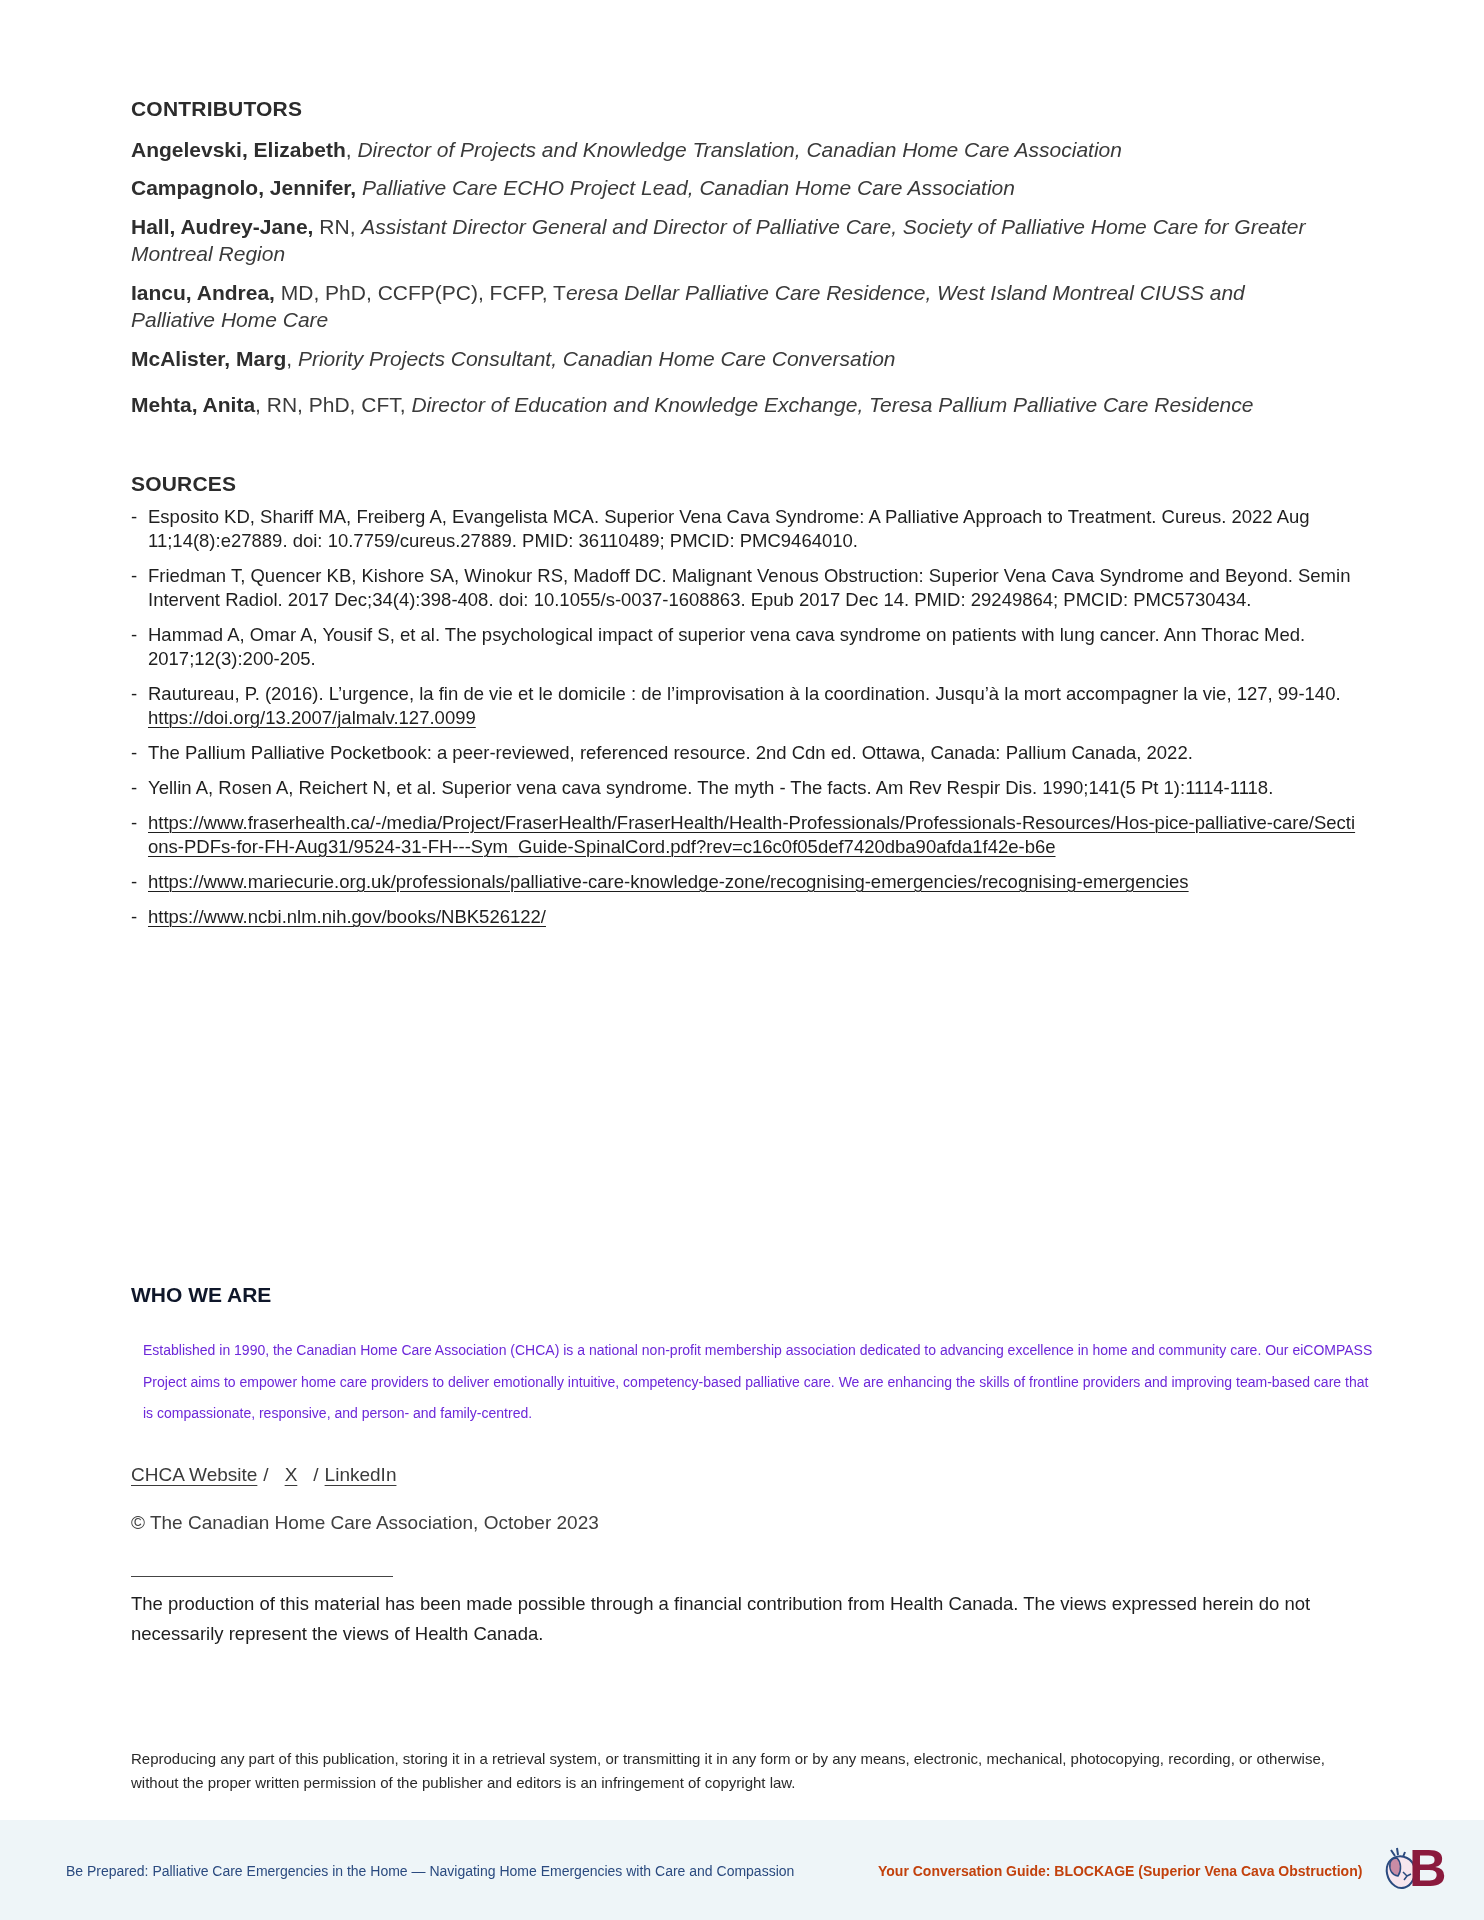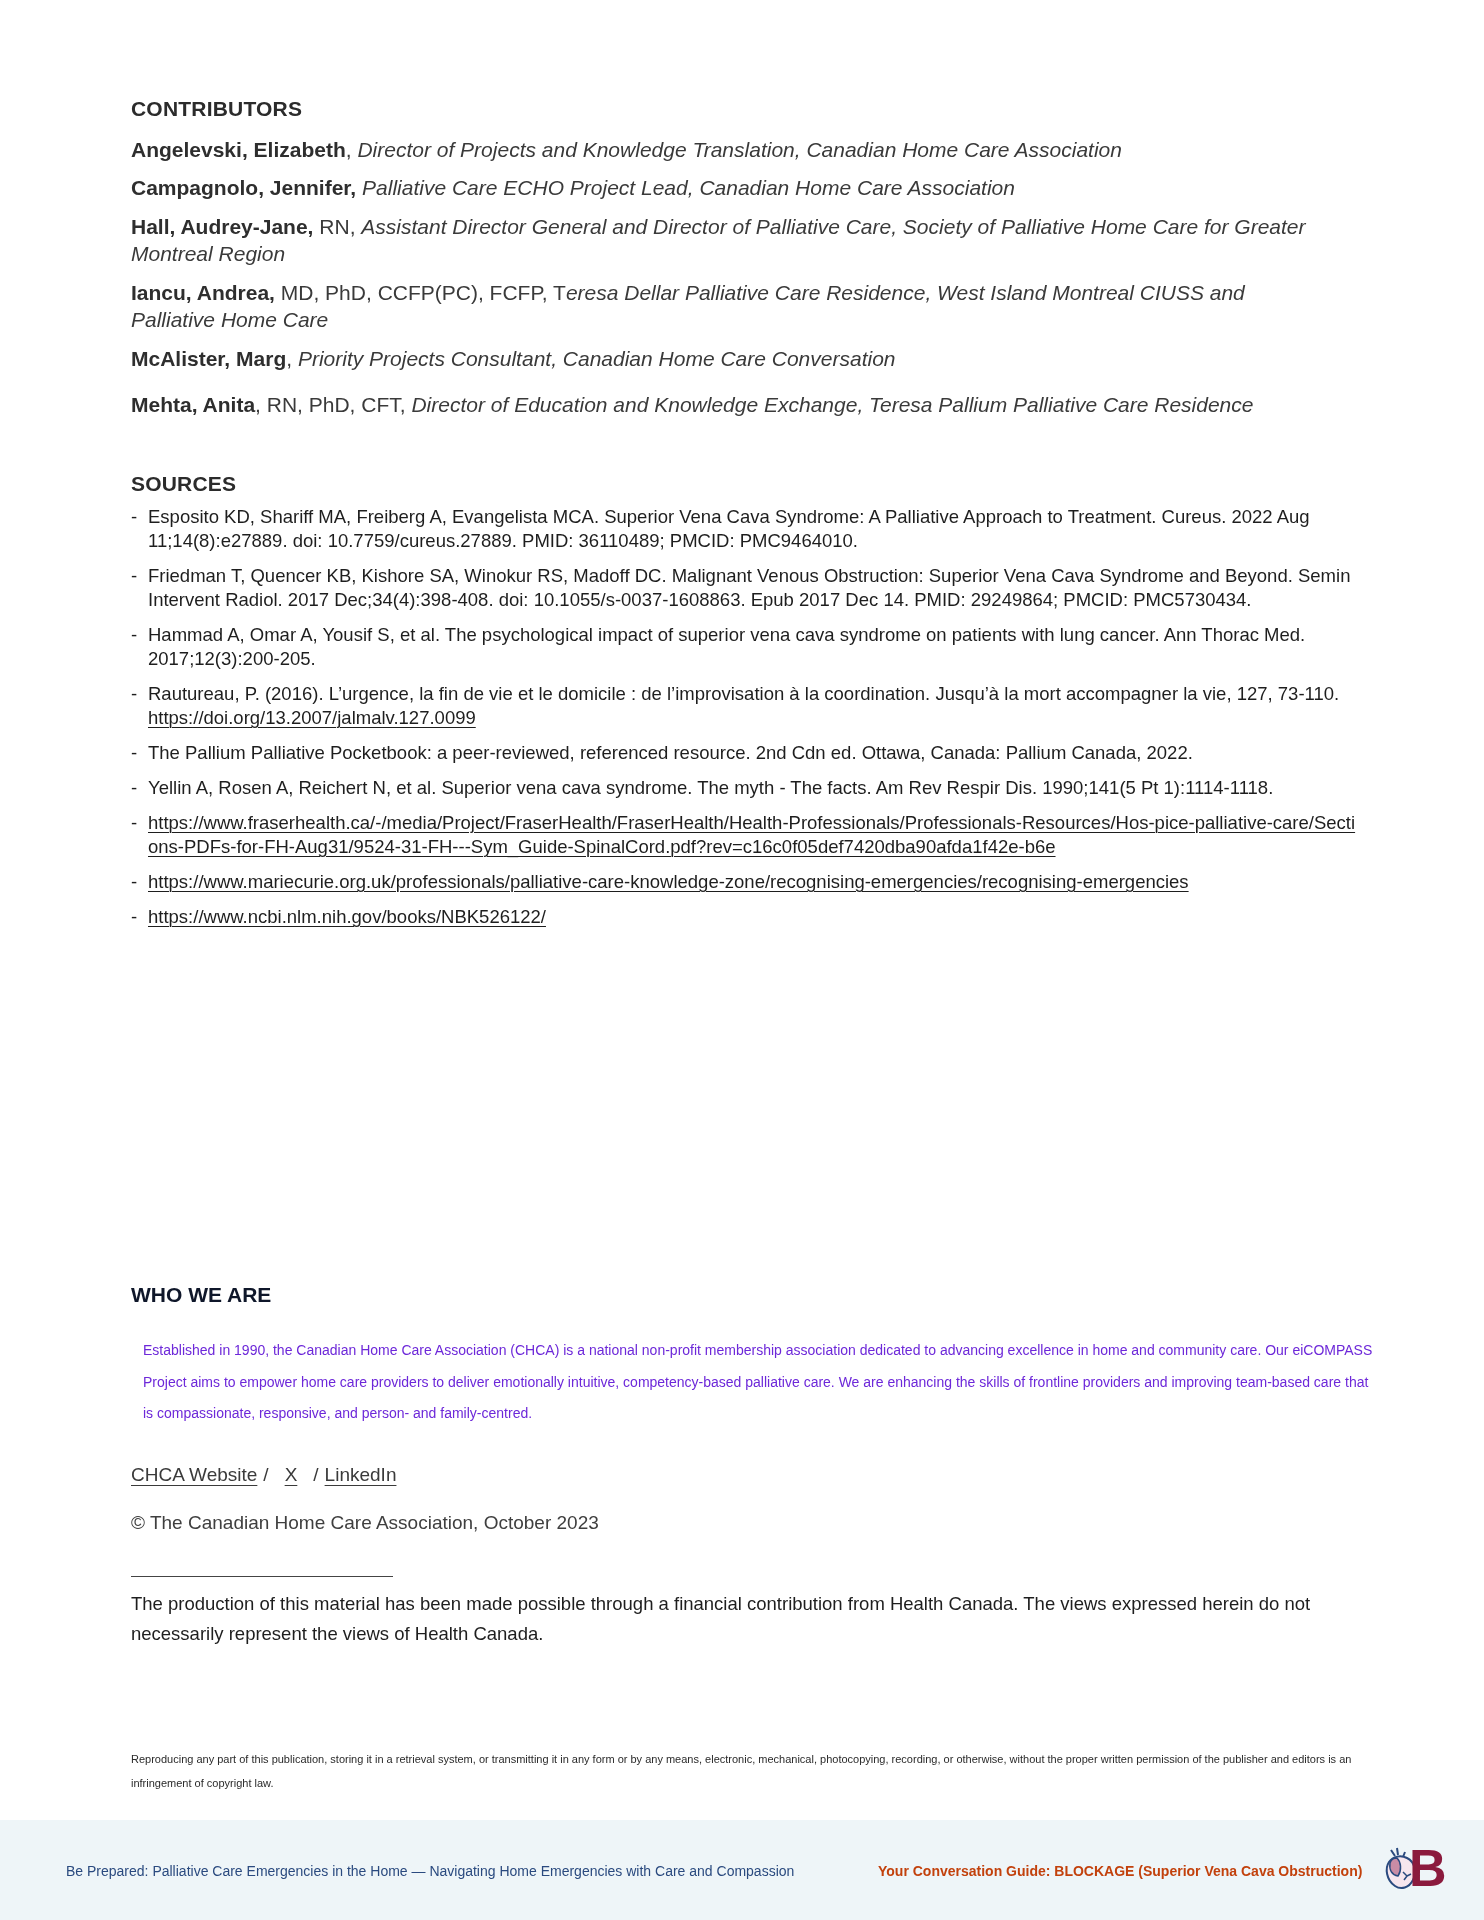--- a/index.html
+++ b/index.html
@@ -38,21 +38,21 @@
   .links a { color: #3a3a3a; text-decoration: underline; text-underline-offset: 4px; }
   .links .sep { margin: 0 6px; }
   .links .x-link { padding: 0 10px; }
 
   .copyright { position: absolute; left: 0; top: 1512px; font-size: 19px; color: #3f3f3f; }
 
   .rule { position: absolute; left: 0; top: 1576px; width: 262px; height: 0; border-top: 1px solid #444; }
 
   .funding { position: absolute; left: 0; top: 1589px; width: 1230px; font-size: 18.5px; line-height: 30px; color: #1e1e1e; margin: 0; }
 
-  .legal { position: absolute; left: 0; top: 1747px; width: 1230px; font-size: 11px; line-height: 24px; color: #2a2a2a; margin: 0; }
+  .legal { position: absolute; left: 0; top: 1747px; width: 1230px; font-size: 15px; line-height: 24px; color: #2a2a2a; margin: 0; }
 
   .footer {
     position: absolute; left: 0; top: 1820px; width: 1484px; height: 124px;
     background: #eef5f8;
   }
   .footer .left { position: absolute; left: 66px; top: 43px; font-size: 14px; color: #2a4a7f; }
   .footer .right { position: absolute; left: 878px; top: 43px; font-size: 14px; color: #c2410c; font-weight: bold; }
   .footer .badge { position: absolute; left: 1383px; top: 24px; width: 70px; height: 50px; }
   .footer .badge .letter {
     position: absolute; left: 26px; top: -4px; font-size: 52px; font-weight: bold; color: #8b1a3d;
@@ -104,21 +104,21 @@
     <li class="src">
       <span class="dash">-</span>
       <span>Friedman T, Quencer KB, Kishore SA, Winokur RS, Madoff DC. Malignant Venous Obstruction: Superior Vena Cava Syndrome and Beyond. Semin Intervent Radiol. 2017 Dec;34(4):398-408. doi: 10.1055/s-0037-1608863. Epub 2017 Dec 14. PMID: 29249864; PMCID: PMC5730434.</span>
     </li>
     <li class="src">
       <span class="dash">-</span>
       <span>Hammad A, Omar A, Yousif S, et al. The psychological impact of superior vena cava syndrome on patients with lung cancer. Ann Thorac Med. 2017;12(3):200-205.</span>
     </li>
     <li class="src">
       <span class="dash">-</span>
-      <span>Rautureau, P. (2016). L’urgence, la fin de vie et le domicile : de l’improvisation à la coordination. Jusqu’à la mort accompagner la vie, 127, 73-110. </span><a href="#">https://doi.org/13.2007/jalmalv.127.0099</a>
+      <span>Rautureau, P. (2016). L’urgence, la fin de vie et le domicile : de l’improvisation à la coordination. Jusqu’à la mort accompagner la vie, 127, 99-140. </span><a href="#">https://doi.org/13.2007/jalmalv.127.0099</a>
     </li>
     <li class="src">
       <span class="dash">-</span>
       <span>The Pallium Palliative Pocketbook: a peer-reviewed, referenced resource. 2nd Cdn ed. Ottawa, Canada: Pallium Canada, 2022.</span>
     </li>
     <li class="src">
       <span class="dash">-</span>
       <span>Yellin A, Rosen A, Reichert N, et al. Superior vena cava syndrome. The myth - The facts. Am Rev Respir Dis. 1990;141(5 Pt 1):1114-1118.</span>
     </li>
     <li class="src" style="word-break:break-all">

